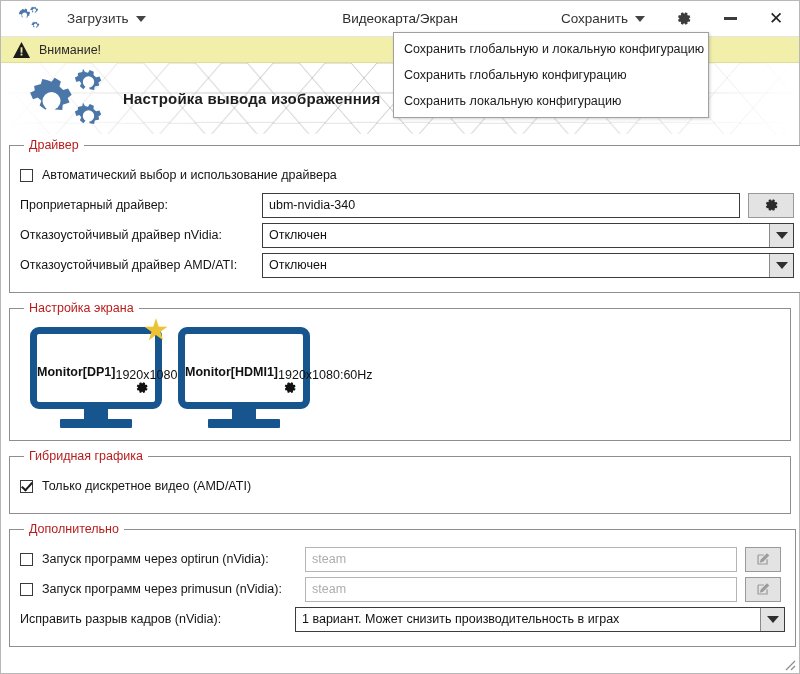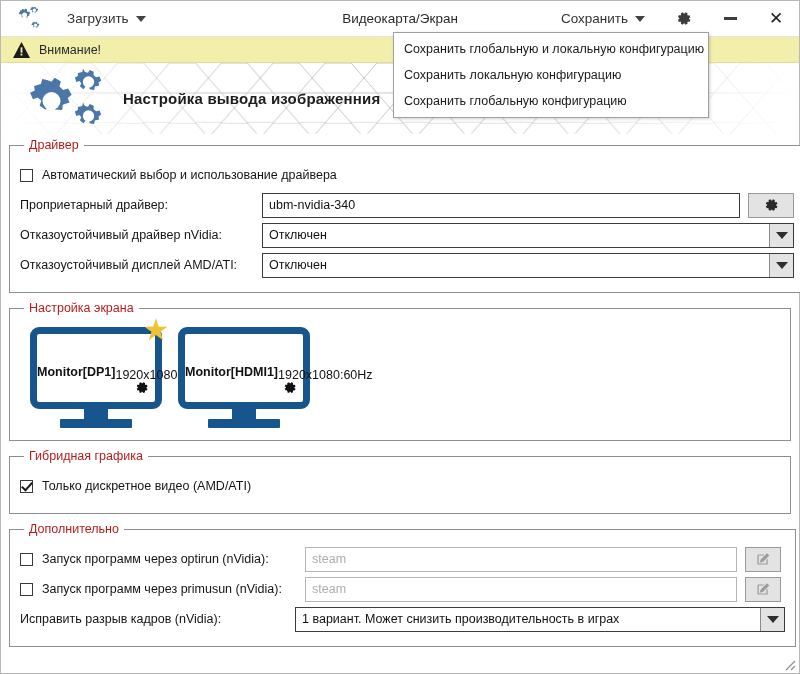--- a/index.html
+++ b/index.html
@@ -191,22 +191,22 @@
       <div class="icon-btn">
         <span class="min-glyph"></span>
       </div>
       <div class="icon-btn">
         <span class="close-glyph">✕</span>
       </div>
     </div>
 
     <div class="dropdown">
       <div class="dd-item">Сохранить глобальную и локальную конфигурацию</div>
+      <div class="dd-item">Сохранить глобальную конфигурацию</div>
       <div class="dd-item">Сохранить локальную конфигурацию</div>
-      <div class="dd-item">Сохранить глобальную конфигурацию</div>
     </div>
   </div>
 
   <div class="warnbar">
     <span class="warn-tri">
       <svg viewBox="0 0 17 16" width="17" height="16" aria-hidden="true">
         <path d="M8.5 0L17 16H0z" fill="#1b1b1b"></path>
         <rect x="7.6" y="5.3" width="1.8" height="5.4" fill="#f2efab"></rect>
         <rect x="7.6" y="11.6" width="1.8" height="1.9" fill="#f2efab"></rect>
       </svg>
@@ -272,21 +272,21 @@
         <span class="lbl lbl-fixed">Отказоустойчивый драйвер nVidia:</span>
         <div class="selbox" style="width:532px">
           <span class="selval">Отключен</span>
           <span class="arrowbox">
               <i class="arrow-dn"></i>
             </span>
         </div>
       </div>
 
       <div class="row">
-        <span class="lbl lbl-fixed">Отказоустойчивый дисплей AMD/ATI:</span>
+        <span class="lbl lbl-fixed">Отказоустойчивый драйвер AMD/ATI:</span>
         <div class="selbox" style="width:532px">
           <span class="selval">Отключен</span>
           <span class="arrowbox">
               <i class="arrow-dn"></i>
             </span>
         </div>
       </div>
     </fieldset>
 
     <fieldset class="group">

